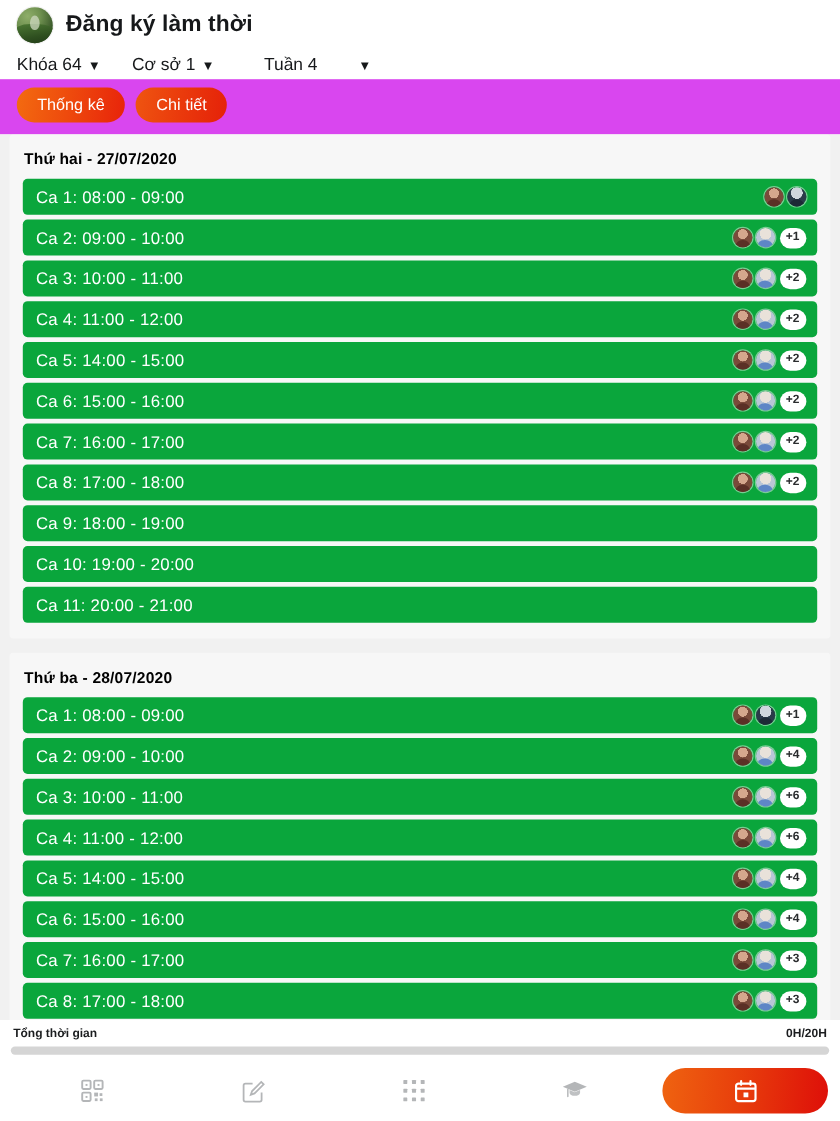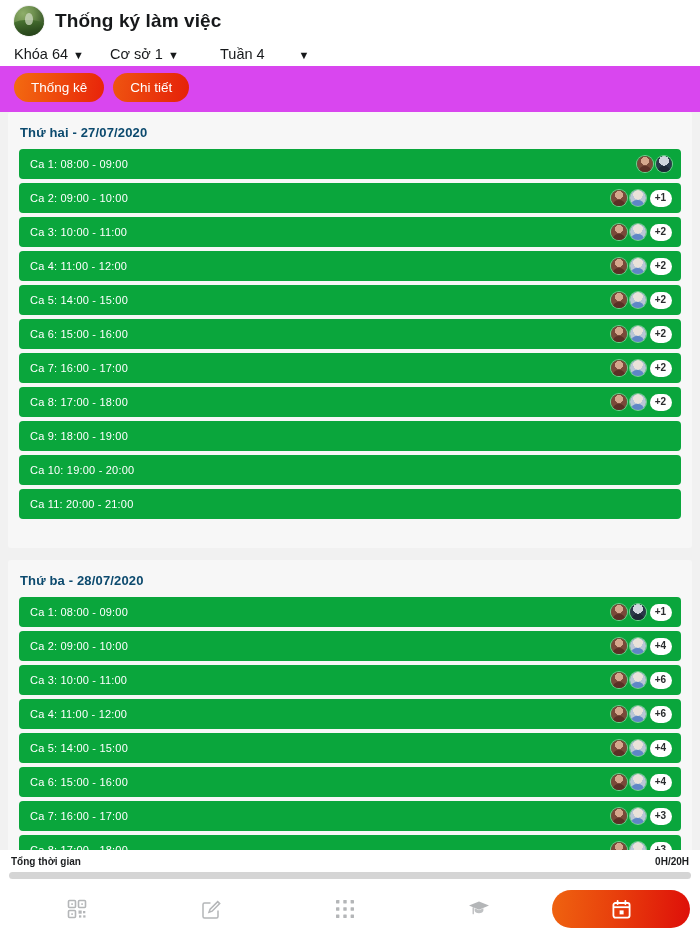--- a/index.html
+++ b/index.html
@@ -166,38 +166,38 @@
   .daycard {
     background: #f7f7f7;
     margin: 0 8px 12px 8px;
     padding: 10px 11px 13px 11px;
     border-radius: 3px;
   }
   .daycard:first-child { margin-top: 0; }
   .day-title {
     font-size: 13px;
     font-weight: 700;
-    color: #0c4a6e;
+    color: #000000;
     padding: 3px 0 9px 1px;
     letter-spacing: .15px;
   }
   .slot {
     height: 30px;
     background: #0aa63c;
     border-radius: 4px;
     margin-bottom: 4px;
     display: flex;
     align-items: center;
     padding: 0 9px 0 11px;
     cursor: pointer;
   }
-  .slot:last-child { margin-bottom: 16px; }
+  .slot:last-child { margin-bottom: 0; }
   .slot-label {
     color: #ffffff;
-    font-size: 11px;
+    font-size: 14px;
     letter-spacing: .2px;
   }
   .slot-people {
     margin-left: auto;
     display: flex;
     align-items: center;
     gap: 3px;
   }
   .mini-av {
     width: 16px; height: 16px;
@@ -293,21 +293,21 @@
   .nav-item svg { display: block; }
 </style>
 </head>
 <body>
 
 <div class="screen">
 
 
   <div class="appbar">
     <div class="avatar"></div>
-    <div class="app-title">Thống ký làm việc</div>
+    <div class="app-title">Đăng ký làm thời</div>
   </div>
 
   <div class="filters">
     <span class="filter f1">
       <span>Khóa 64</span>
       <span class="caret">▼</span>
     </span>
     <span class="filter f2">
       <span>Cơ sở 1</span>
       <span class="caret">▼</span>

